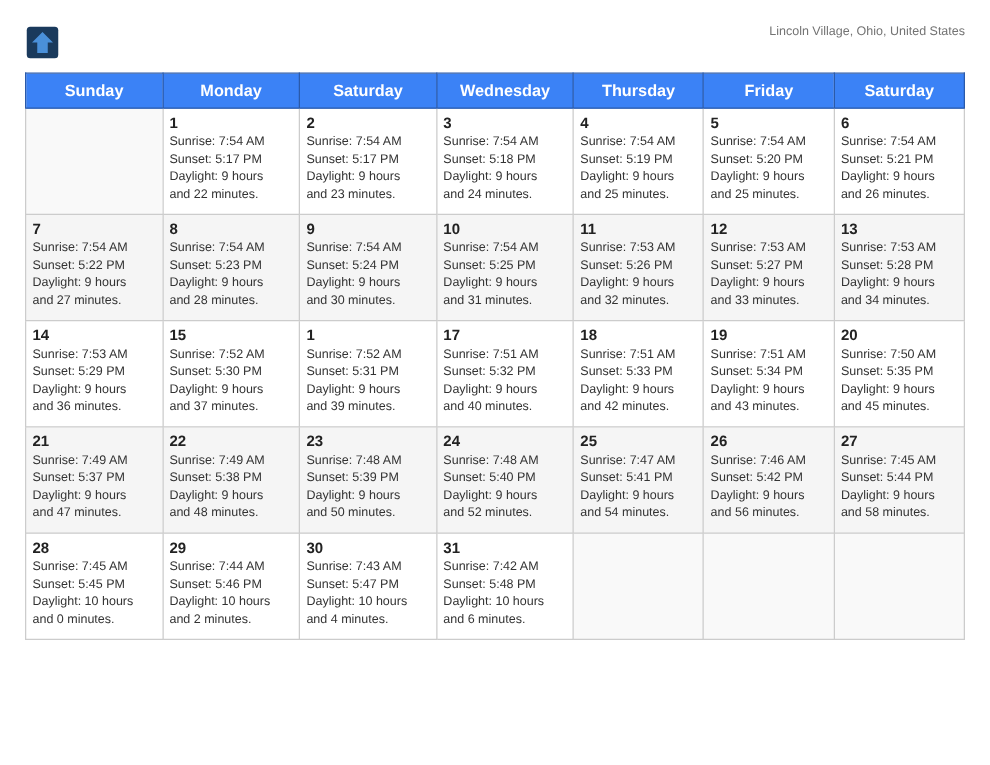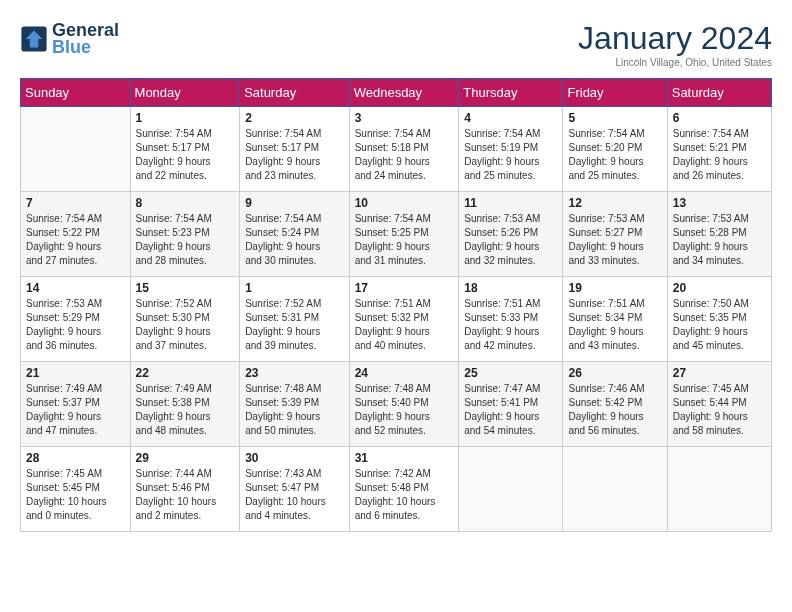--- a/index.html
+++ b/index.html
@@ -36,27 +36,27 @@
     .location {
       font-size: 10px;
       color: #737373;
     }
     table {
       width: 100%;
       border-collapse: collapse;
       font-size: 11px;
     }
     thead tr th {
-      background: #be185d;
+      background: #3b82f6;
       color: #fff;
       padding: 6px 4px;
       font-size: 13px;
-      font-weight: normal;
+      font-weight: bold;
       border: 1px solid #2a5aaa;
-      text-align: left;
+      text-align: center;
     }
     tbody tr td {
       border: 1px solid #ccc;
       vertical-align: top;
       padding: 4px 5px;
       height: 85px;
       background: #fff;
     }
     tbody tr:nth-child(even) td {
       background: #f5f5f5;
@@ -79,27 +79,22 @@
   </style>
 </head>
 <body>
 
 <div class="header">
   <div class="logo">
     <svg class="logo-icon" viewBox="0 0 40 40">
       <rect x="2" y="2" width="36" height="36" rx="4" fill="#1a3a5c"></rect>
       <polygon points="20,8 32,20 26,20 26,32 14,32 14,20 8,20" fill="#4a90d9"></polygon>
     </svg>
-    <div>
-      <div style="font-size:18px;font-weight:bold;color:#1a3a5c;">General</div>
-      <div style="font-size:18px;font-weight:bold;color:#4a90d9;margin-top:-4px;">Blue</div>
-    </div>
   </div>
   <div class="title-block">
-    <div class="month-title">January 2024</div>
     <div class="location">Lincoln Village, Ohio, United States</div>
   </div>
 </div>
 
 <table>
   <thead>
     <tr>
     <th>Sunday</th>
         <th>Monday</th>
         <th>Saturday</th>

